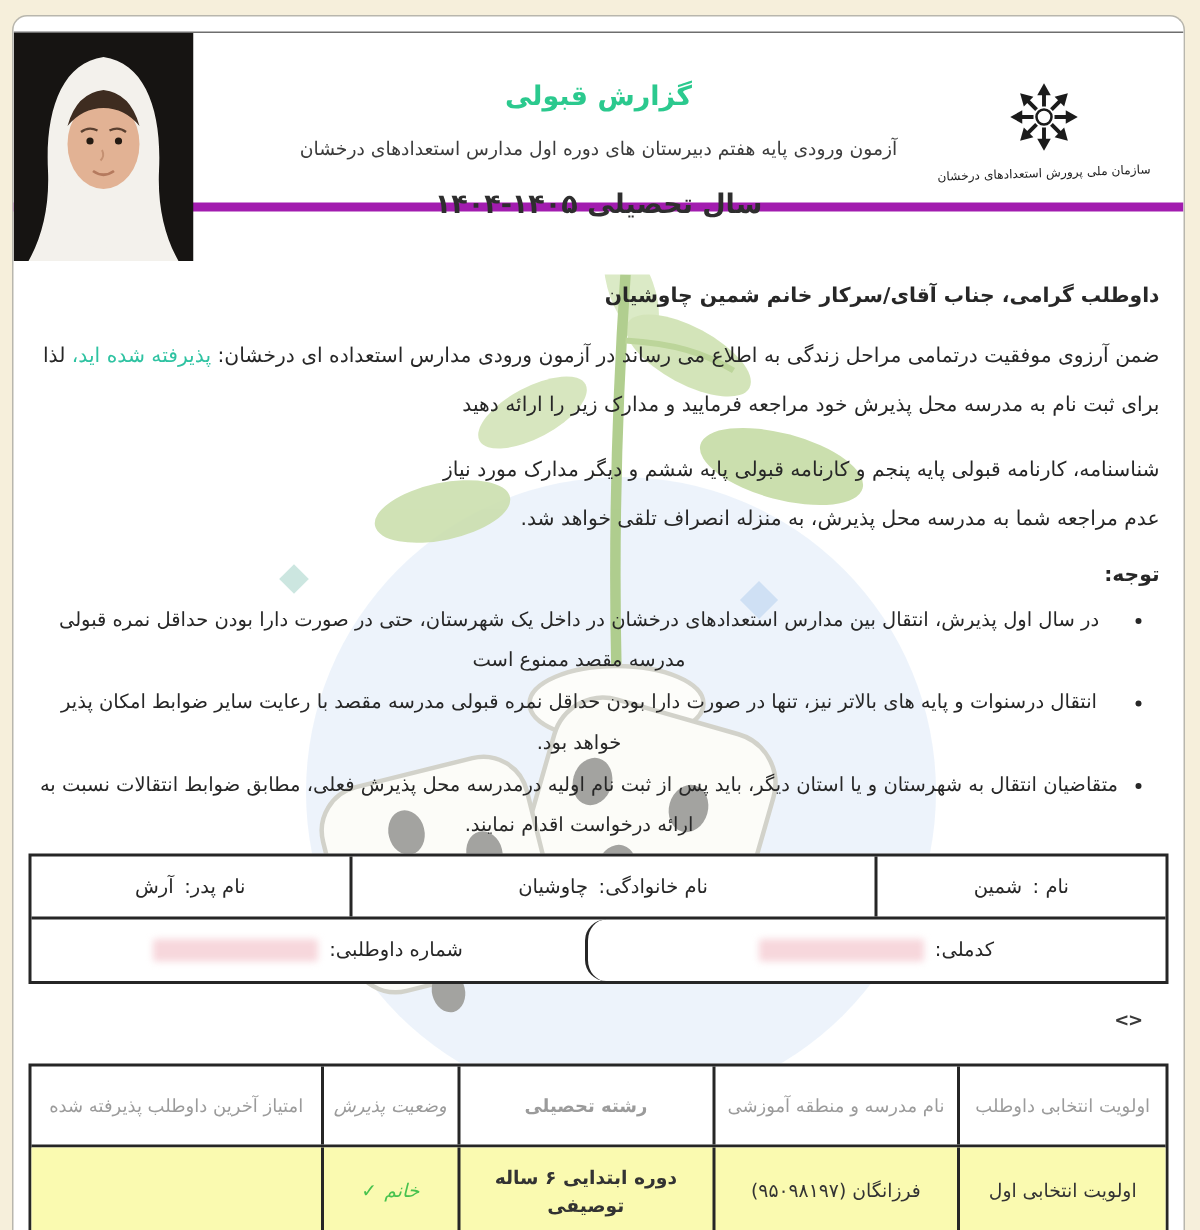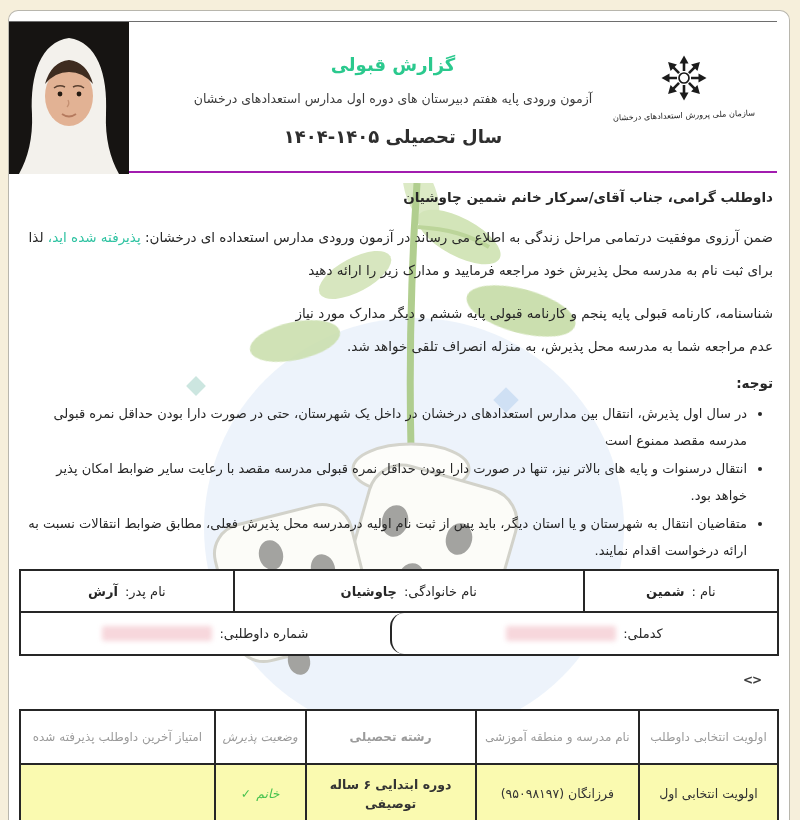--- a/index.html
+++ b/index.html
@@ -15,22 +15,22 @@
     width: 782px; height: 810px;
     background: #ffffff;
     border: 1px solid #b8b6ad; border-bottom: none;
     border-radius: 10px 10px 0 0;
     overflow: hidden;
   }
   
   .watermark { position: absolute; left: 150px; top: 172px; z-index: 0; }
   
   .header-box {
-    position: absolute; left: 0; right: 12px; top: 10px; height: 152px;
-    border-top: 1px solid #6e6e6e; border-bottom: 2px solid #a21caf;
+    position: absolute; left: 0; right: 0; top: 10px; height: 120px;
+    border-top: 1px solid #6e6e6e; border-bottom: 6px solid #a21caf;
     background: #ffffff; z-index: 1;
   }
   .photo { position: absolute; left: 0; top: 0; width: 120px; height: 152px; }
   .photo svg { display: block; }
   .header-center {
     position: absolute; left: 150px; right: 150px; top: 32px;
     text-align: center; direction: rtl;
   }
   .title { font-size: 18px; font-weight: bold; color: #2bc98e; margin-bottom: 16px; }
   .subtitle { font-size: 12.5px; color: #3c3c3c; margin-bottom: 20px; }
@@ -45,42 +45,42 @@
   .body-text {
     position: absolute; top: 168px; left: 16px; right: 16px;
     direction: rtl; text-align: right; z-index: 1; font-size: 13.5px;
   }
   .greeting { margin-top: 10px; font-weight: bold; }
   .para { margin-top: 16px; line-height: 33px; }
   .teal { color: #2fc3a2; }
   .docs-line { margin-top: 18px; }
   .warn-line { margin-top: 17px; }
   .note-label { margin-top: 21px; font-weight: bold; }
-  .notice-list { margin: 9px 26px 0 0; padding: 0; line-height: 27px; font-size: 13px; }
+  .notice-list { margin: 9px 26px 0 0; padding: 0; line-height: 27px; font-size: 13px; text-align: center; }
   .notice-list li { margin-bottom: 1px; }
   
   .info-table {
     position: absolute; top: 558px; left: 10px; right: 10px;
     direction: rtl; z-index: 2; background: #fff;
     border: 2px solid #262626; font-size: 13px;
   }
   .it-row { display: flex; }
   .it-row1 { height: 42px; border-bottom: 2px solid #262626; }
   .it-row2 { height: 41px; }
   .it-cell {
     display: flex; align-items: center; justify-content: center; gap: 7px;
     overflow: hidden;
   }
   .it-row > .it-cell:not(:last-child) { border-left: 2px solid #262626; }
   .c-name   { width: 25.7%; }
   .c-family { width: 46.3%; }
   .c-father { width: 28%; }
   .c-natid  { width: 51.2%; border-radius: 14px; }
   .c-candno { width: 48.8%; }
-  .it-value { font-weight: bold; }
+  .it-value { font-weight: normal; }
   .redact {
     display: inline-block; width: 110px; height: 15px;
     background: #f7d7dc; border-radius: 2px; filter: blur(2.5px);
   }
   
   .code-glyph {
     position: absolute; top: 662px; right: 28px; z-index: 1;
     font-size: 12px; font-weight: bold; color: #3a3a3a; letter-spacing: -1px;
   }
   

